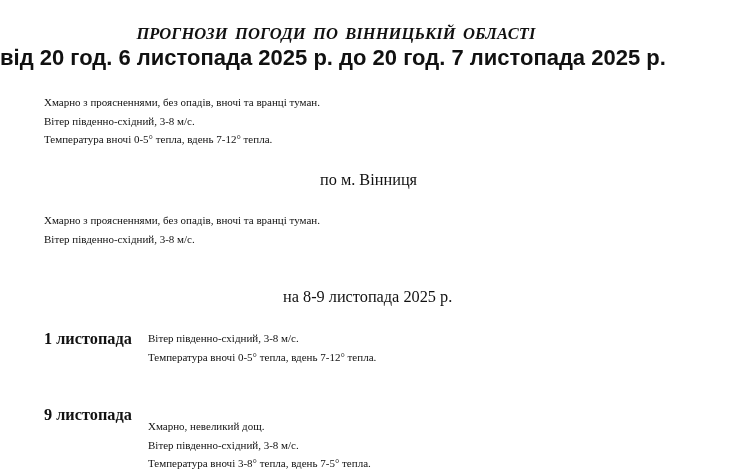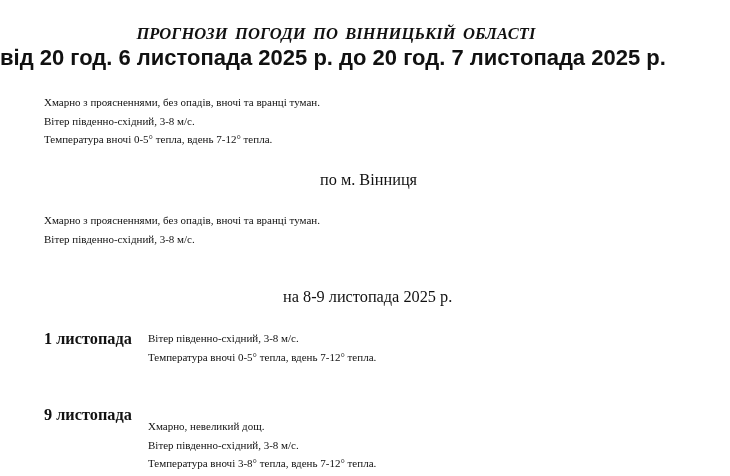--- a/index.html
+++ b/index.html
@@ -46,16 +46,16 @@
   <div class="abs day-label" style="left:44px; top:329px;">1 листопада</div>
   <div class="abs para" style="left:148px; top:329px;">
     <div>Вітер південно-східний, 3-8 м/с.</div>
     <div>Температура вночі 0-5° тепла, вдень 7-12° тепла.</div>
   </div>
 
   <div class="abs day-label" style="left:44px; top:405px;font-family:Liberation Serif, serif;">9 листопада</div>
   <div class="abs para" style="left:148px; top:405px;margin-top:12px;">
     <div>Хмарно, невеликий дощ.</div>
     <div>Вітер південно-східний, 3-8 м/с.</div>
-    <div>Температура вночі 3-8° тепла, вдень 7-12° тепла.</div>
+    <div>Температура вночі 3-8° тепла, вдень 7-5° тепла.</div>
   </div>
 
 </div>
 
 </body></html>

